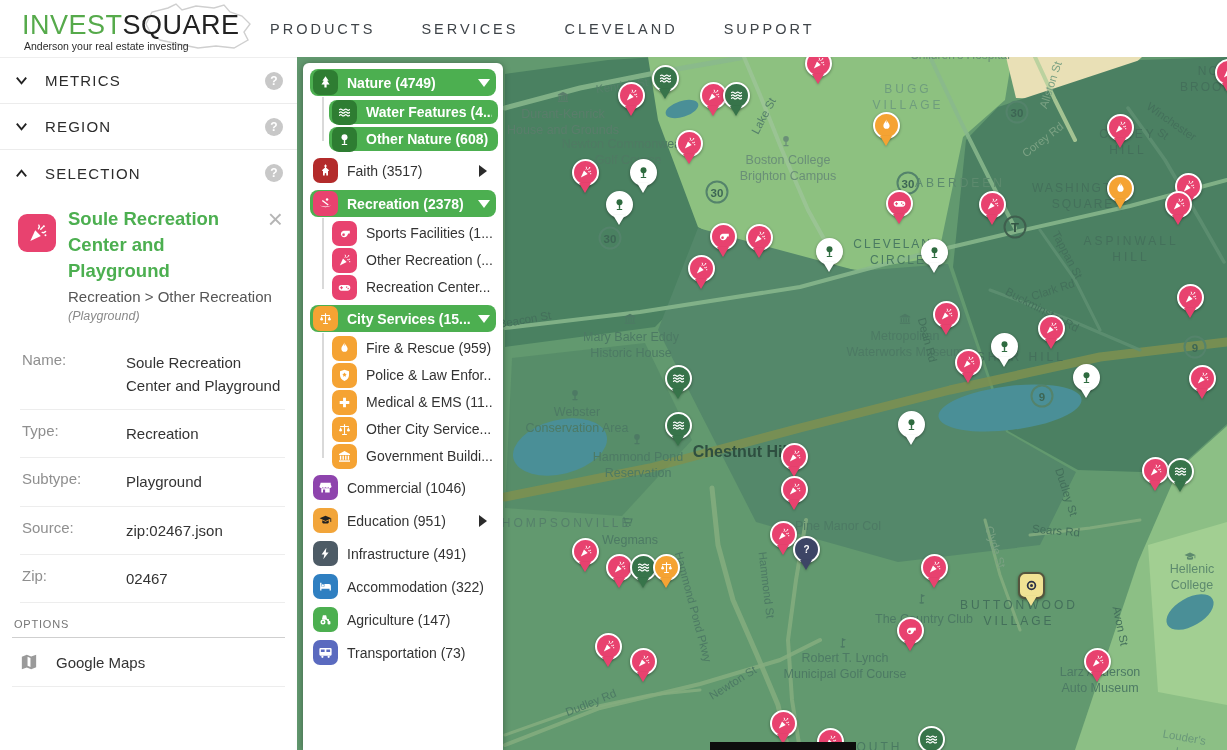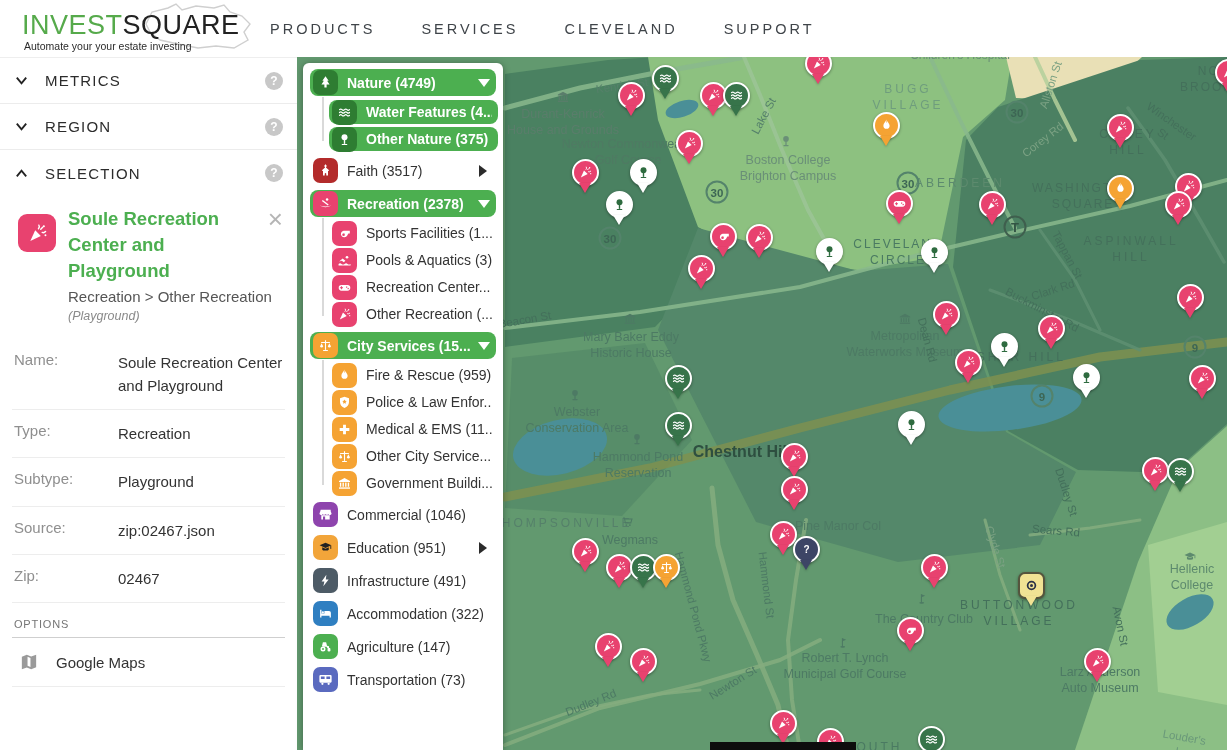--- a/index.html
+++ b/index.html
@@ -24,21 +24,21 @@
   .chev { width:15px; height:15px; }
 
   #sel-block { padding:2px 12px 0 12px; position:relative; }
   #sel-head { display:flex; gap:12px; padding:8px 4px 2px 6px; }
   #sel-chip { width:38px; height:38px; border-radius:9px; background:#e8426f; flex:0 0 38px; margin-top:8px; display:flex; align-items:center; justify-content:center; }
   #sel-chip svg { width:23px; height:23px; color:#fff; }
   #sel-title { color:#4caf50; font-weight:700; font-size:18.5px; line-height:1.4; width:195px; }
   #sel-close { position:absolute; right:14px; top:14px; color:#b5b5b5; font-size:26px; line-height:18px; cursor:pointer; font-weight:300; }
   #sel-path { font-size:15px; color:#555; margin-top:4px; }
   #sel-sub { font-size:12.5px; color:#8a8a8a; font-style:italic; margin-top:4px; }
-  #fields { margin-top:14px; }
+  #fields { margin-top:14px;margin-left:8px; }
   .field { display:flex; padding:12px 2px; border-bottom:1px solid #ededed; font-size:15px; }
   .f-label { width:104px; color:#8f8f8f; flex:0 0 104px; }
   .f-value { color:#333; flex:1; line-height:1.55; }
   #opts-label { font-size:11px; color:#757575; letter-spacing:.8px; padding:15px 2px 7px; border-bottom:1px solid #cfcfcf; }
   .opt-row { display:flex; align-items:center; gap:16px; padding:13px 6px; border-bottom:1px solid #ededed; cursor:pointer; }
   .opt-row svg { width:22px; height:22px; color:#9a9a9a; }
   .opt-label { font-size:15px; color:#333; }
 
   
   #map { position:absolute; left:297px; top:57px; width:930px; height:693px; overflow:hidden; background:#62996f; z-index:1; }
@@ -186,21 +186,21 @@
       </symbol>
   </defs>
 </svg>
 
 <div id="header">
   <div id="logo">
     <svg id="usmap-outline" width="120" height="56" viewBox="0 0 120 56">
       <path d="M8 22 L14 10 30 6 38 2 44 8 58 4 76 6 86 3 92 10 104 14 112 22 106 30 110 38 96 46 78 44 60 46 40 42 22 38 12 30 Z" fill="none" stroke="#c7c7c7" stroke-width="1.4"></path>
     </svg>
     <div id="logo-text"><span class="green">INVEST</span><span>SQUARE</span></div>
-    <div id="tagline">Automate your your estate investing</div>
+    <div id="tagline">Anderson your real estate investing</div>
   </div>
   <div id="nav">
       <span class="nav-item">PRODUCTS</span>
       <span class="nav-item">SERVICES</span>
       <span class="nav-item">CLEVELAND</span>
       <span class="nav-item">SUPPORT</span>
     </div>
 </div>
 
 <div id="map">
@@ -759,21 +759,21 @@
             </svg>
           </span>
           <span class="poi-lab">Water Features (4...</span>
         </div>
         <div class="poi-row sel">
           <span class="chip" style="background: rgb(46, 125, 50);">
             <svg width="15" height="15" style="color: rgb(255, 255, 255);">
               <use href="#i-balltree"></use>
             </svg>
           </span>
-          <span class="poi-lab">Other Nature (375)</span>
+          <span class="poi-lab">Other Nature (608)</span>
         </div>
       </div>
       <div class="poi-row top">
         <span class="chip" style="background: rgb(179, 43, 43);">
           <svg width="15" height="15" style="color: rgb(255, 255, 255);">
             <use href="#i-church"></use>
           </svg>
         </span>
         <span class="poi-lab">Faith (3517)</span>
         <span class="caret-right"></span>
@@ -792,40 +792,32 @@
           <span class="chip" style="background: rgb(232, 66, 111);">
             <svg width="15" height="15" style="color: rgb(255, 255, 255);">
               <use href="#i-whistle"></use>
             </svg>
           </span>
           <span class="poi-lab">Sports Facilities (1...</span>
         </div>
         <div class="poi-row">
           <span class="chip" style="background: rgb(232, 66, 111);">
             <svg width="15" height="15" style="color: rgb(255, 255, 255);">
-              <use href="#i-swimmer"></use>
+              <use href="#i-party"></use>
             </svg>
           </span>
-          <span class="poi-lab">Pools &amp; Aquatics (3)</span>
+          <span class="poi-lab">Other Recreation (...</span>
         </div>
         <div class="poi-row">
           <span class="chip" style="background: rgb(232, 66, 111);">
             <svg width="15" height="15" style="color: rgb(255, 255, 255);">
               <use href="#i-gamepad"></use>
             </svg>
           </span>
           <span class="poi-lab">Recreation Center...</span>
-        </div>
-        <div class="poi-row">
-          <span class="chip" style="background: rgb(232, 66, 111);">
-            <svg width="15" height="15" style="color: rgb(255, 255, 255);">
-              <use href="#i-party"></use>
-            </svg>
-          </span>
-          <span class="poi-lab">Other Recreation (...</span>
         </div>
       </div>
       <div class="poi-row sel top">
         <span class="chip" style="background: rgb(245, 163, 51);">
           <svg width="15" height="15" style="color: rgb(255, 255, 255);">
             <use href="#i-scales"></use>
           </svg>
         </span>
         <span class="poi-lab">City Services (15...</span>
         <span class="caret-down"></span>

